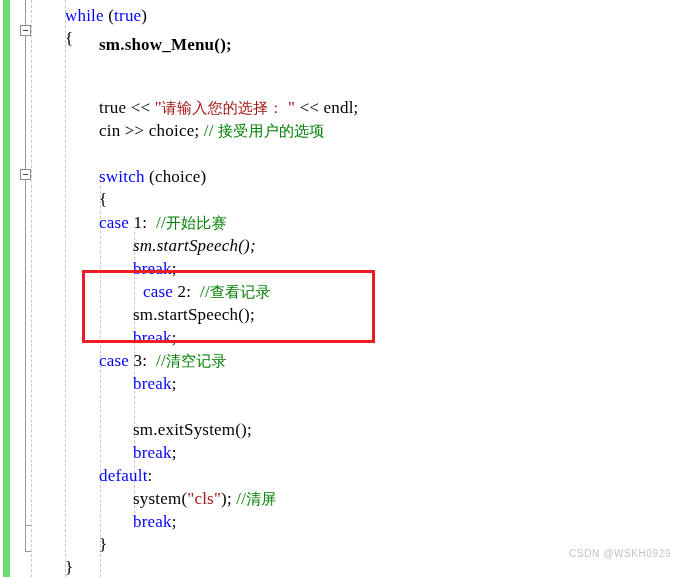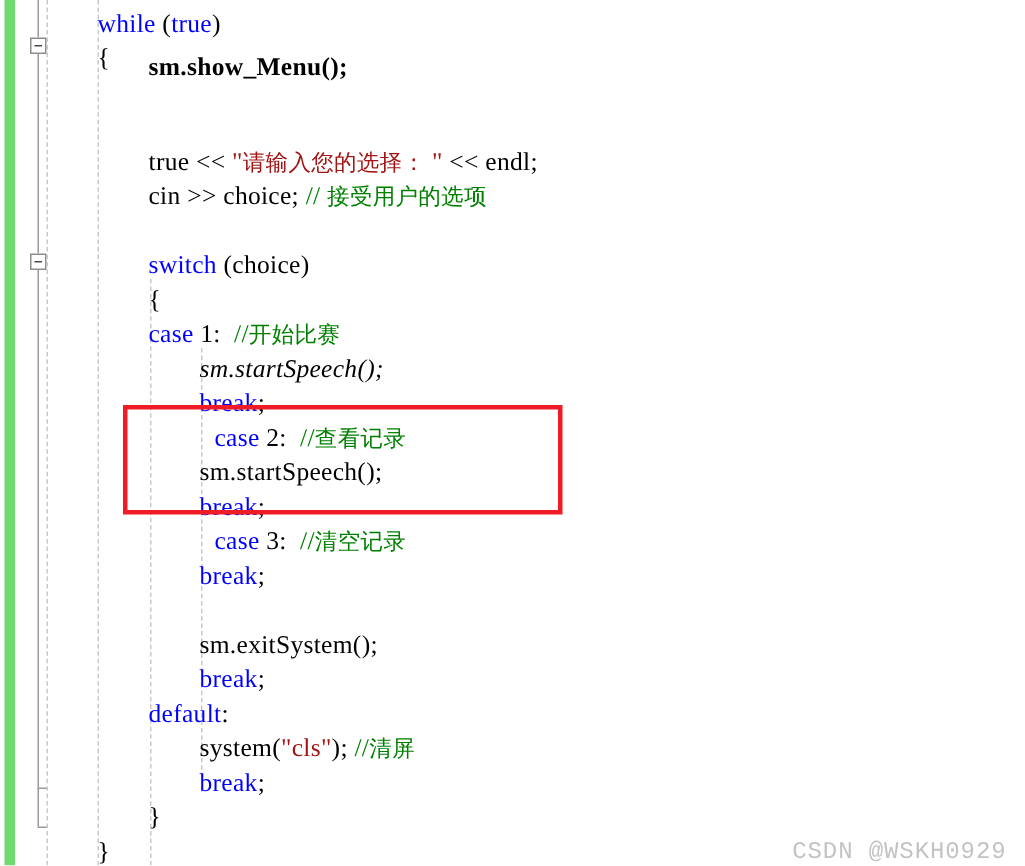--- a/index.html
+++ b/index.html
@@ -104,23 +104,23 @@
     height: 73px;
     border: 3px solid #ee1c25;
     box-sizing: border-box;
     pointer-events: none;
   }
 
   
   #watermark {
     position: absolute;
     right: 12px;
-    bottom: 0;
-    font-family: Liberation Mono, monospace;
-    font-size: 16px;
+    bottom: 18px;
+    font-family: Liberation Sans, sans-serif;
+    font-size: 10px;
     color: #c3c3c3;
     letter-spacing: 0.6px;
   }
 </style>
 </head>
 <body>
 
 <div id="screen">
 
   <div id="change-bar"></div>
@@ -149,21 +149,21 @@
       <div class="line" style="top: 119px; left: 99px;"><span class="plain">cin &gt;&gt; choice; </span><span class="cmt">// </span><span class="cmt cjk">接受用户的选项</span></div>
       <div class="line" style="top: 142px; left: 65px;"></div>
       <div class="line" style="top: 165px; left: 99px;"><span class="kw">switch</span><span class="plain"> (choice)</span></div>
       <div class="line" style="top: 188px; left: 99px;"><span class="plain">{</span></div>
       <div class="line" style="top: 211px; left: 99px;"><span class="kw">case</span><span class="plain"> 1:  </span><span class="cmt">//</span><span class="cmt cjk">开始比赛</span></div>
       <div class="line" style="top: 234px; left: 133px; font-style: italic;"><span class="plain">sm.startSpeech();</span></div>
       <div class="line" style="top: 257px; left: 133px;"><span class="kw">break</span><span class="plain">;</span></div>
       <div class="line" style="top: 280px; left: 99px; margin-left: 44px;"><span class="kw">case</span><span class="plain"> 2:  </span><span class="cmt">//</span><span class="cmt cjk">查看记录</span></div>
       <div class="line" style="top: 303px; left: 133px;"><span class="plain">sm.startSpeech();</span></div>
       <div class="line" style="top: 326px; left: 133px;"><span class="kw">break</span><span class="plain">;</span></div>
-      <div class="line" style="top: 349px; left: 99px; margin-left: 44px;"><span class="kw">case</span><span class="plain"> 3:  </span><span class="cmt">//</span><span class="cmt cjk">清空记录</span></div>
+      <div class="line" style="top: 349px; left: 99px;"><span class="kw">case</span><span class="plain"> 3:  </span><span class="cmt">//</span><span class="cmt cjk">清空记录</span></div>
       <div class="line" style="top: 372px; left: 133px;"><span class="kw">break</span><span class="plain">;</span></div>
       <div class="line" style="top: 418px; left: 133px;"><span class="plain">sm.exitSystem();</span></div>
       <div class="line" style="top: 441px; left: 133px;"><span class="kw">break</span><span class="plain">;</span></div>
       <div class="line" style="top: 464px; left: 99px;"><span class="kw">default</span><span class="plain">:</span></div>
       <div class="line" style="top: 487px; left: 133px;"><span class="plain">system(</span><span class="str">"cls"</span><span class="plain">); </span><span class="cmt">//</span><span class="cmt cjk">清屏</span></div>
       <div class="line" style="top: 510px; left: 133px;"><span class="kw">break</span><span class="plain">;</span></div>
       <div class="line" style="top: 533px; left: 99px;"><span class="plain">}</span></div>
       <div class="line" style="top: 556px; left: 65px;"><span class="plain">}</span></div>
     </div>
 

